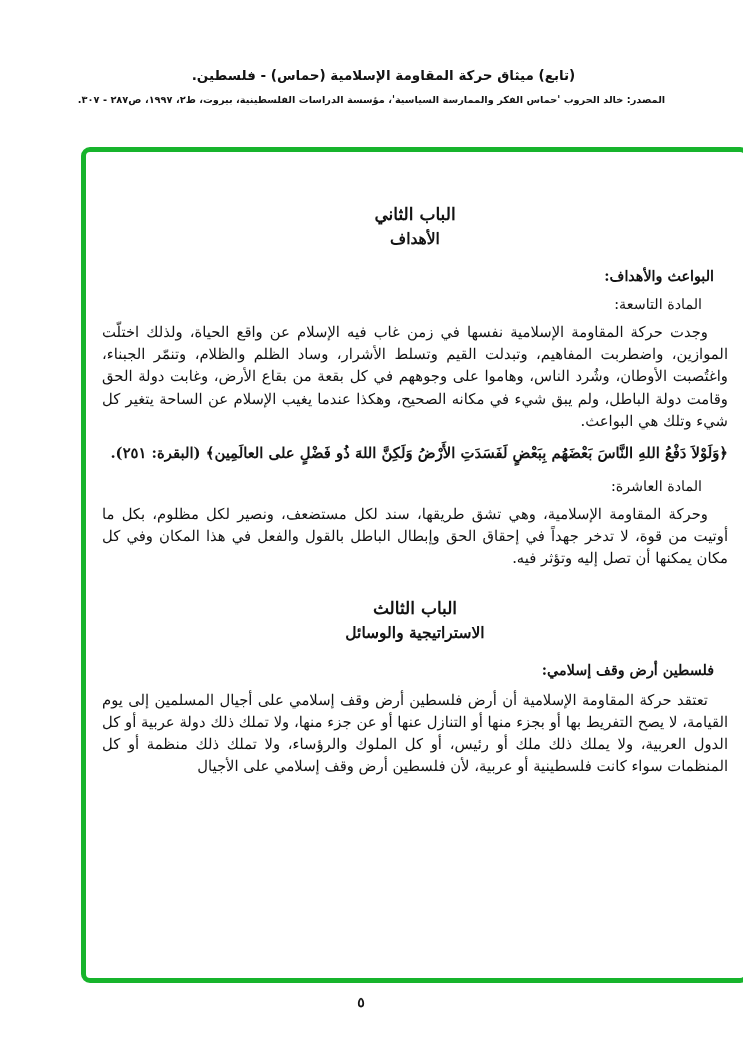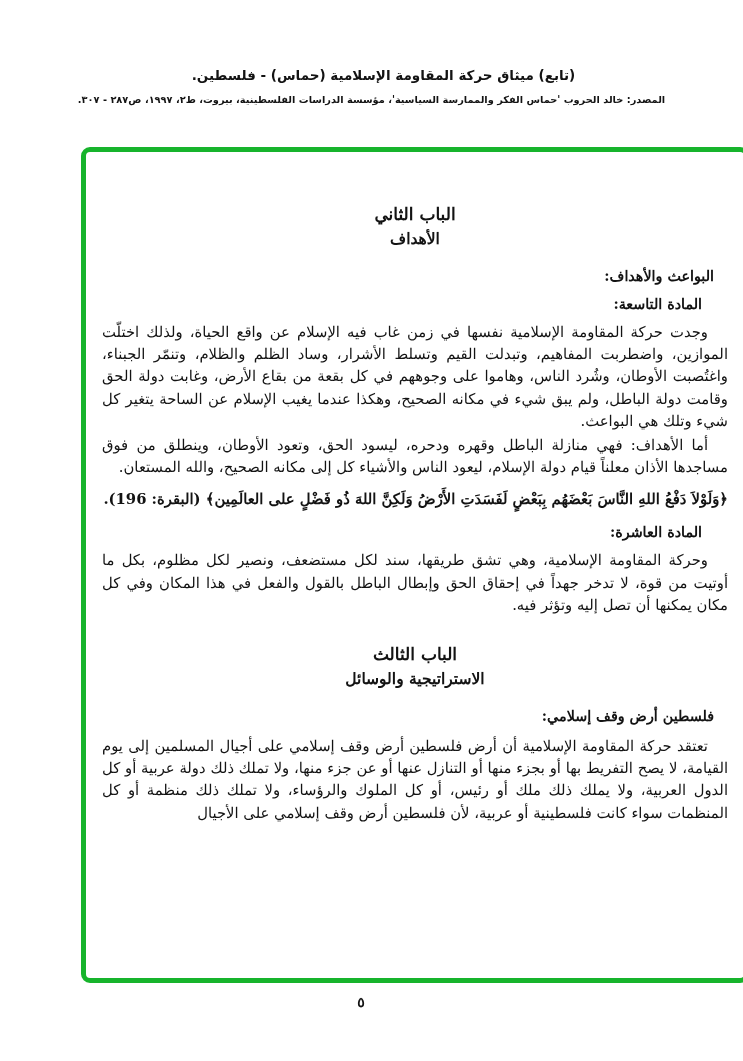--- a/index.html
+++ b/index.html
@@ -66,21 +66,21 @@
   }
   .sec-heading {
     font-weight: bold;
     font-size: 14.3px;
     line-height: 19px;
     text-align: right;
     padding-right: 14px;
     margin: 0 0 9px 0;
   }
   .art-heading {
-    font-weight: bold;
+    font-weight: normal;
     font-size: 14.3px;
     line-height: 19px;
     text-align: right;
     padding-right: 26px;
     margin: 0 0 7px 0;
   }
   .body-par {
     font-size: 14.8px;
     line-height: 22.2px;
     text-align: justify;
@@ -126,22 +126,21 @@
 
   <div class="frame">
 
     <div class="chapter-title">الباب الثاني</div>
     <div class="chapter-subtitle">الأهداف</div>
 
     <div class="sec-heading">البواعث والأهداف:</div>
 
     <div class="art-heading">المادة التاسعة:</div>
     <p class="body-par">وجدت حركة المقاومة الإسلامية نفسها في زمن غاب فيه الإسلام عن واقع الحياة، ولذلك اختلّت الموازين، واضطربت المفاهيم، وتبدلت القيم وتسلط الأشرار، وساد الظلم والظلام، وتنمّر الجبناء، واغتُصبت الأوطان، وشُرد الناس، وهاموا على وجوههم في كل بقعة من بقاع الأرض، وغابت دولة الحق وقامت دولة الباطل، ولم يبق شيء في مكانه الصحيح، وهكذا عندما يغيب الإسلام عن الساحة يتغير كل شيء وتلك هي البواعث.</p>
-    <p class="body-par">أما الأهداف: فهي منازلة الباطل وقهره ودحره، ليسود الحق، وتعود الأوطان، وينطلق من فوق مساجدها الأذان معلناً قيام دولة الإسلام، ليعود الناس والأشياء كل إلى مكانه الصحيح، والله المستعان.</p>
-    <p class="body-par verse">﴿وَلَوْلاَ دَفْعُ اللهِ النَّاسَ بَعْضَهُم بِبَعْضٍ لَفَسَدَتِ الأَرْضُ وَلَكِنَّ اللهَ ذُو فَضْلٍ على العالَمِين﴾ (البقرة: 196).</p>
+    <p class="body-par verse">﴿وَلَوْلاَ دَفْعُ اللهِ النَّاسَ بَعْضَهُم بِبَعْضٍ لَفَسَدَتِ الأَرْضُ وَلَكِنَّ اللهَ ذُو فَضْلٍ على العالَمِين﴾ (البقرة: ٢٥١).</p>
 
     <div class="art-heading">المادة العاشرة:</div>
     <p class="body-par">وحركة المقاومة الإسلامية، وهي تشق طريقها، سند لكل مستضعف، ونصير لكل مظلوم، بكل ما أوتيت من قوة، لا تدخر جهداً في إحقاق الحق وإبطال الباطل بالقول والفعل في هذا المكان وفي كل مكان يمكنها أن تصل إليه وتؤثر فيه.</p>
 
     <div class="chapter-title chapter-break">الباب الثالث</div>
     <div class="chapter-subtitle">الاستراتيجية والوسائل</div>
 
     <div class="sec-heading">فلسطين أرض وقف إسلامي:</div>
 
     <p class="body-par">تعتقد حركة المقاومة الإسلامية أن أرض فلسطين أرض وقف إسلامي على أجيال المسلمين إلى يوم القيامة، لا يصح التفريط بها أو بجزء منها أو التنازل عنها أو عن جزء منها، ولا تملك ذلك دولة عربية أو كل الدول العربية، ولا يملك ذلك ملك أو رئيس، أو كل الملوك والرؤساء، ولا تملك ذلك منظمة أو كل المنظمات سواء كانت فلسطينية أو عربية، لأن فلسطين أرض وقف إسلامي على الأجيال</p>

